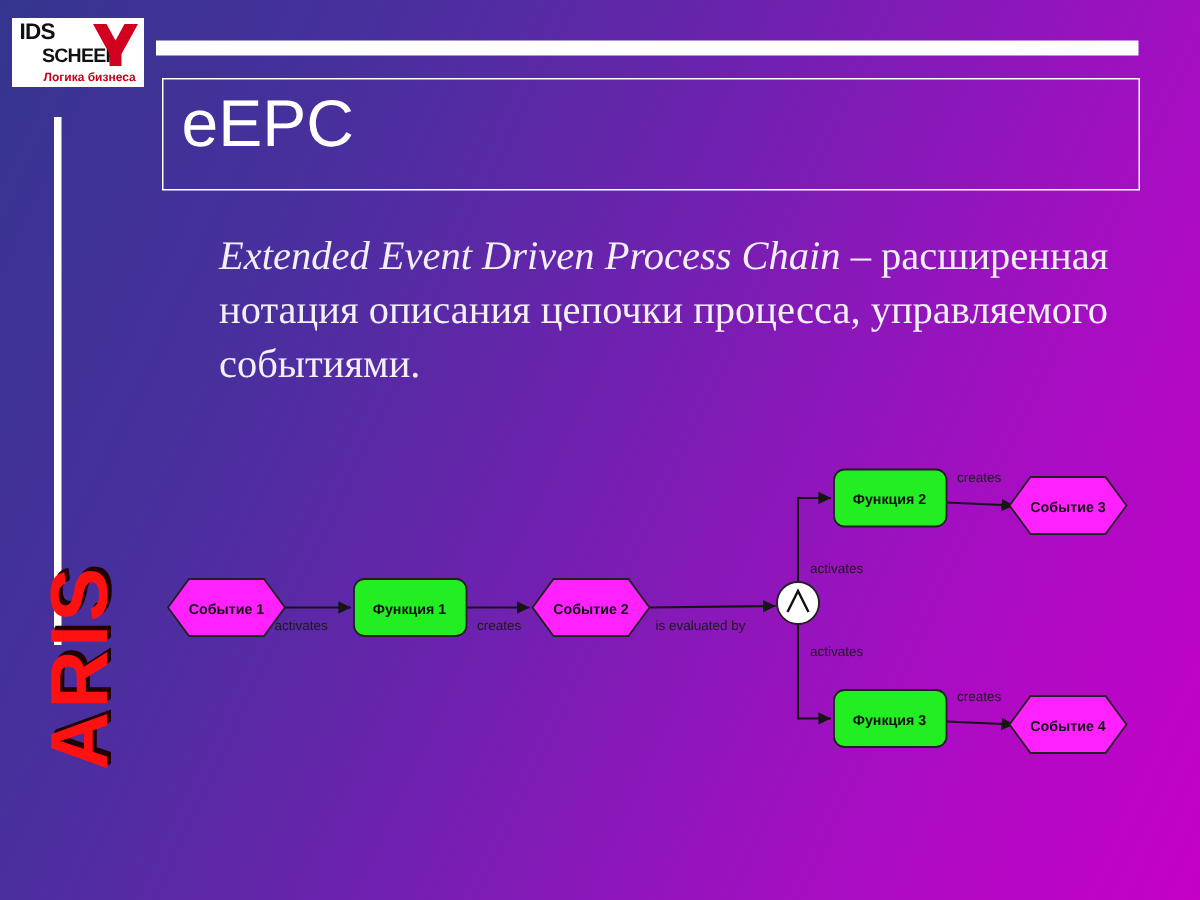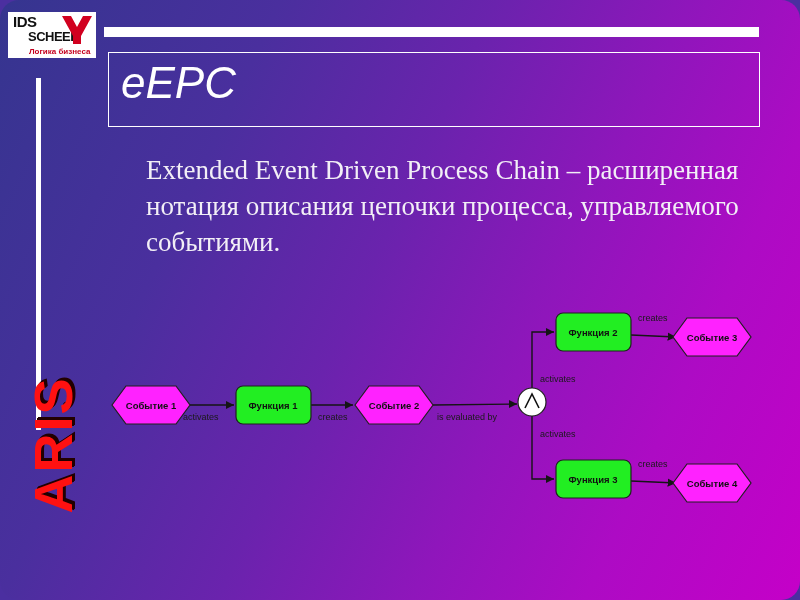--- a/index.html
+++ b/index.html
@@ -11,21 +11,20 @@
   #slide{
     position:relative;width:800px;height:600px;overflow:hidden;
     background:
       linear-gradient(115deg,
         #35358f 0%,
         #4a2f9e 26%,
         #6a23ad 46%,
         #8f16bb 64%,
         #ad0bc4 80%,
         #c500c8 100%);
-    border-radius: 19px;
   }
   
   #logo{
     position:absolute;left:8px;top:12px;width:88px;height:46px;
     background:#ffffff;box-sizing:border-box;
   }
   #logo .txtblock{
     position:absolute;left:5px;top:2px;width:52px;
   }
   #logo .ids,#logo .scheer{
@@ -48,34 +47,34 @@
     position:absolute;left:104px;top:27px;width:655px;height:10px;
     background:#ffffff;
   }
   #vrule{
     position:absolute;left:36px;top:78px;width:5px;height:352px;
     background:#ffffff;
   }
   
   #titlebox{
     position:absolute;left:108px;top:52px;width:652px;height:75px;
-    border:1px solid #ffffff;box-sizing:border-box;font-style:italic;
+    border:1px solid #ffffff;box-sizing:border-box;
   }
   #title{
     position:absolute;left:12px;top:5px;
     color:#ffffff;font-size:44px;font-weight:normal;
     font-family:"Liberation Sans", sans-serif;letter-spacing:0px;
   }
   
   #bodytext{
     position:absolute;left:146px;top:152px;width:600px;
     color:#f2eff6;font-size:27px;line-height:36px;
     font-family:"Liberation Serif", serif;
   }
-  #bodytext .em{}
+  #bodytext .em{font-style:italic;}
   
   #aris{
     position:absolute;left:-27px;top:415px;width:160px;height:60px;
     transform:rotate(-90deg);transform-origin:50% 50%;
     color:#ff1111;font-size:54px;font-weight:bold;
     font-family:"Liberation Sans", sans-serif;letter-spacing:2px;
     text-align:center;line-height:60px;
     text-shadow:2px 2px 0 #220000, 3px 3px 0 #220000;
   }
   

